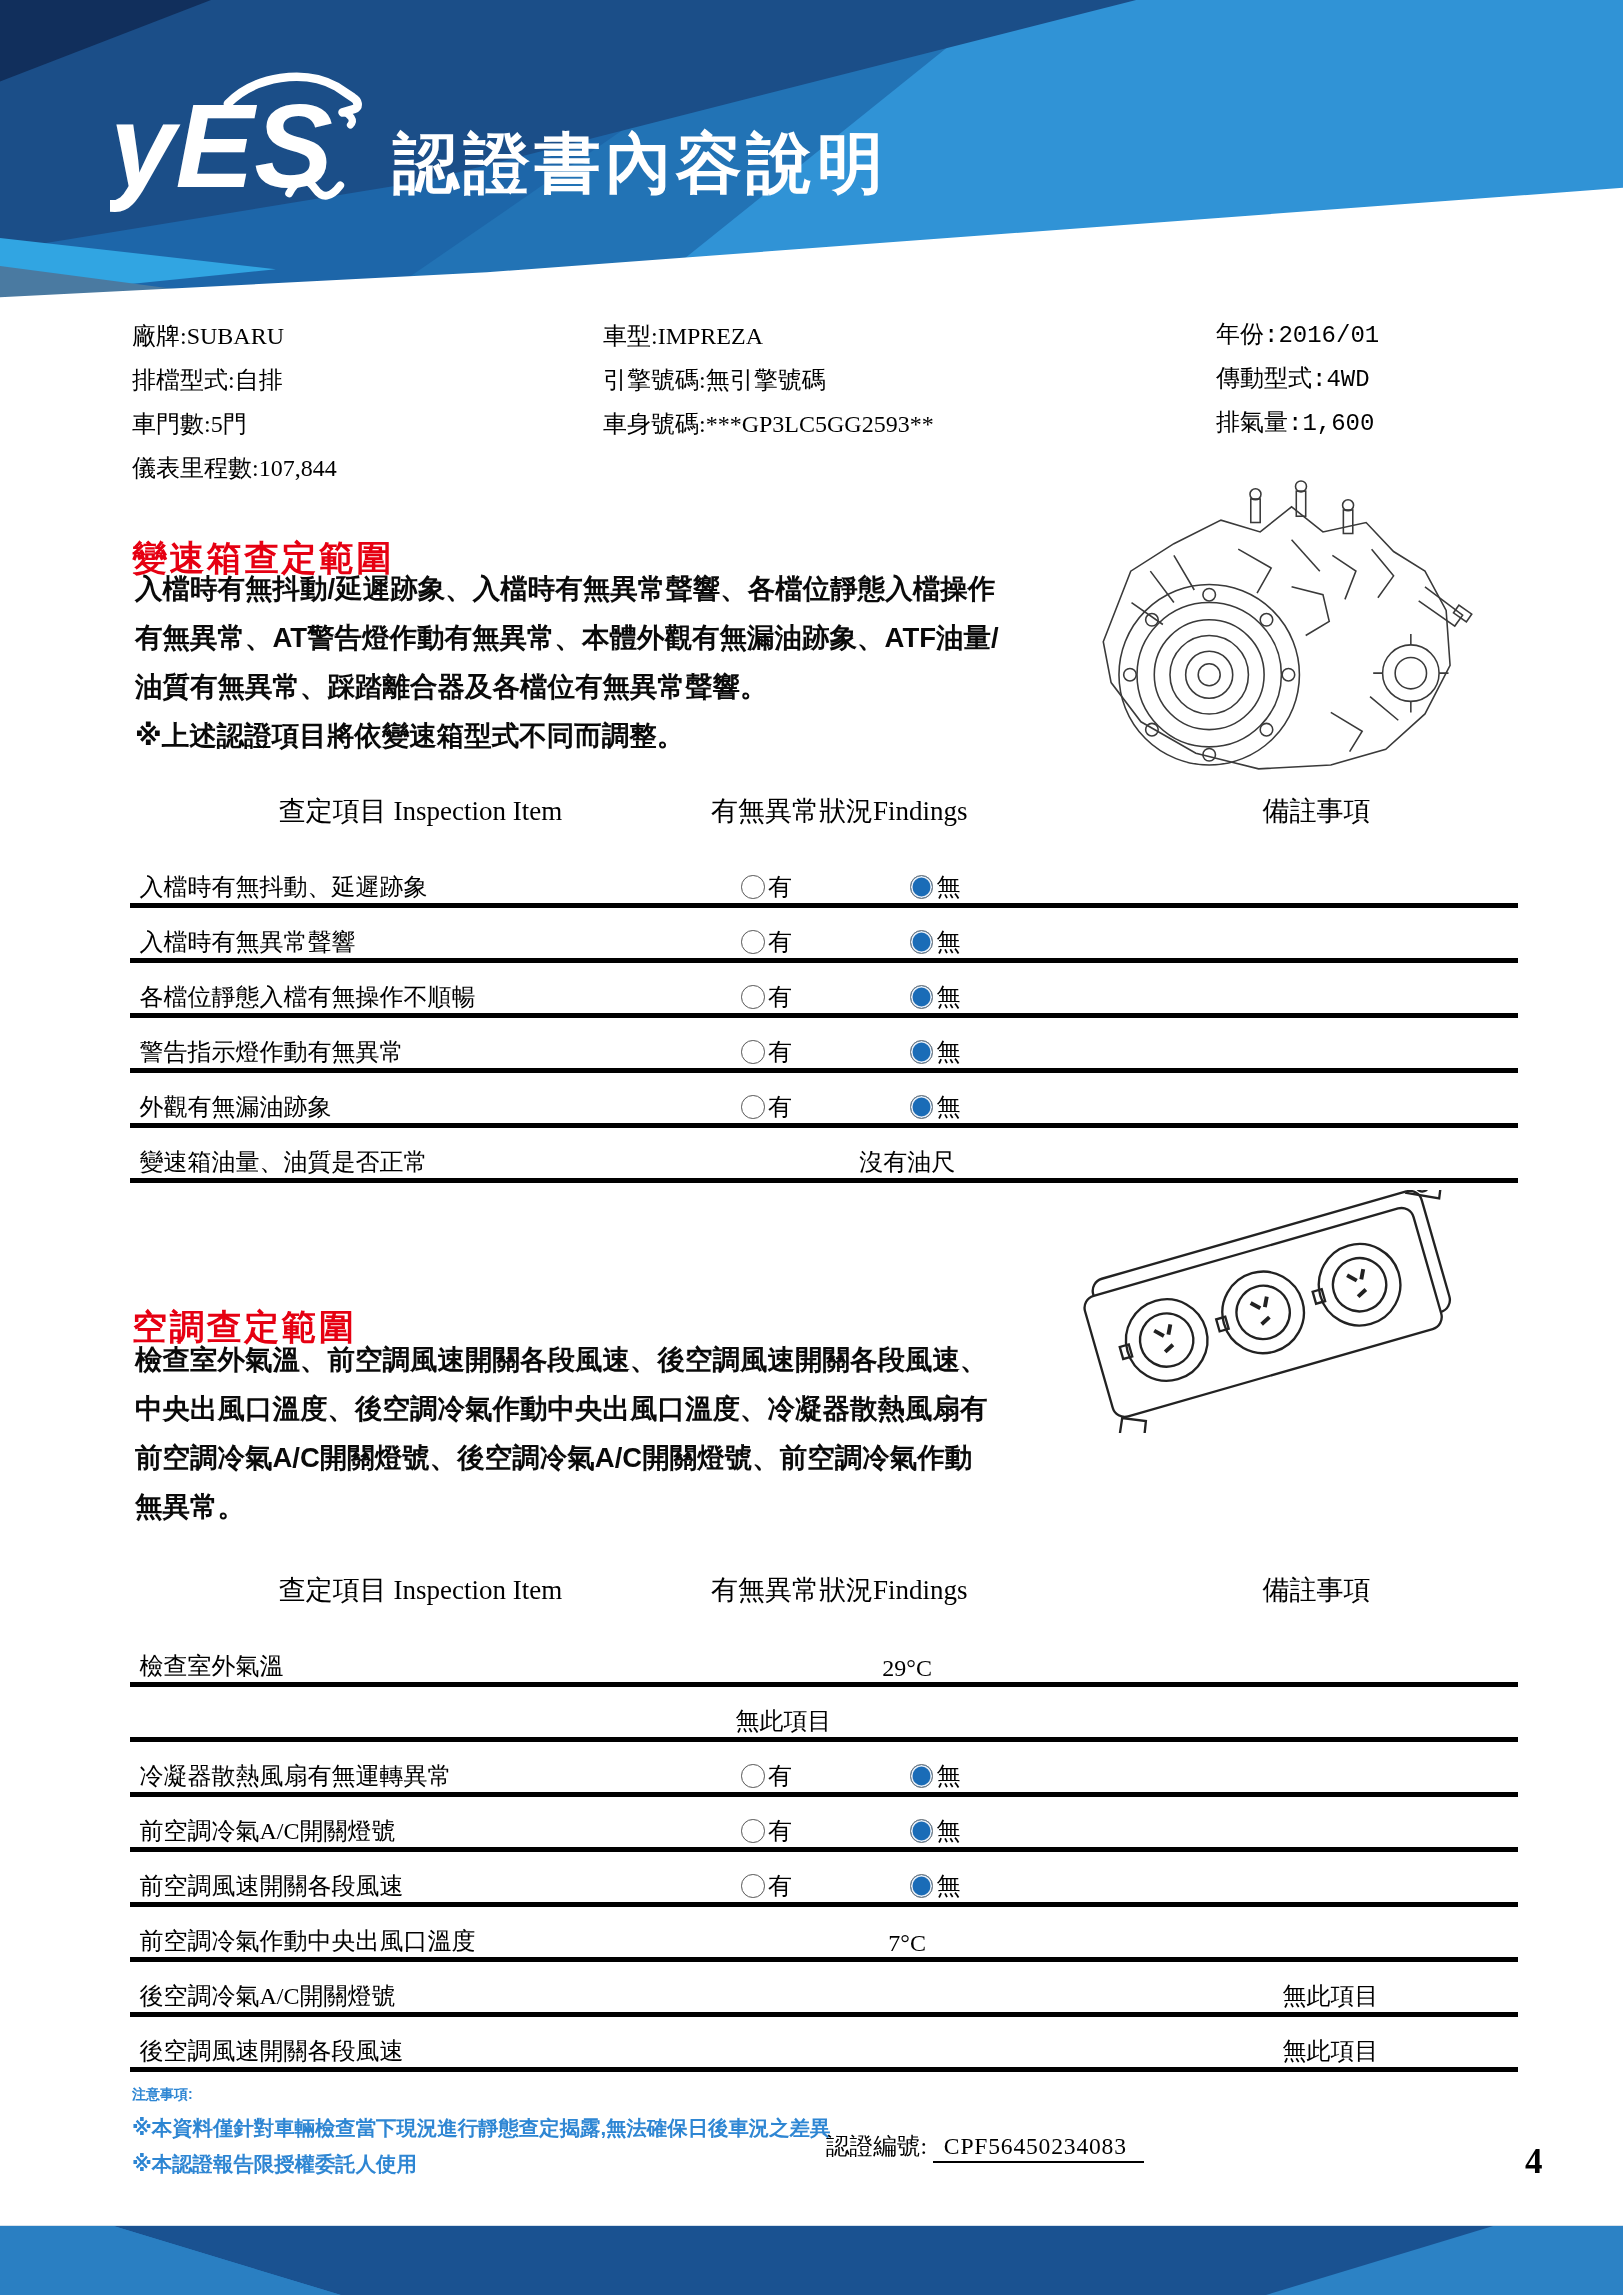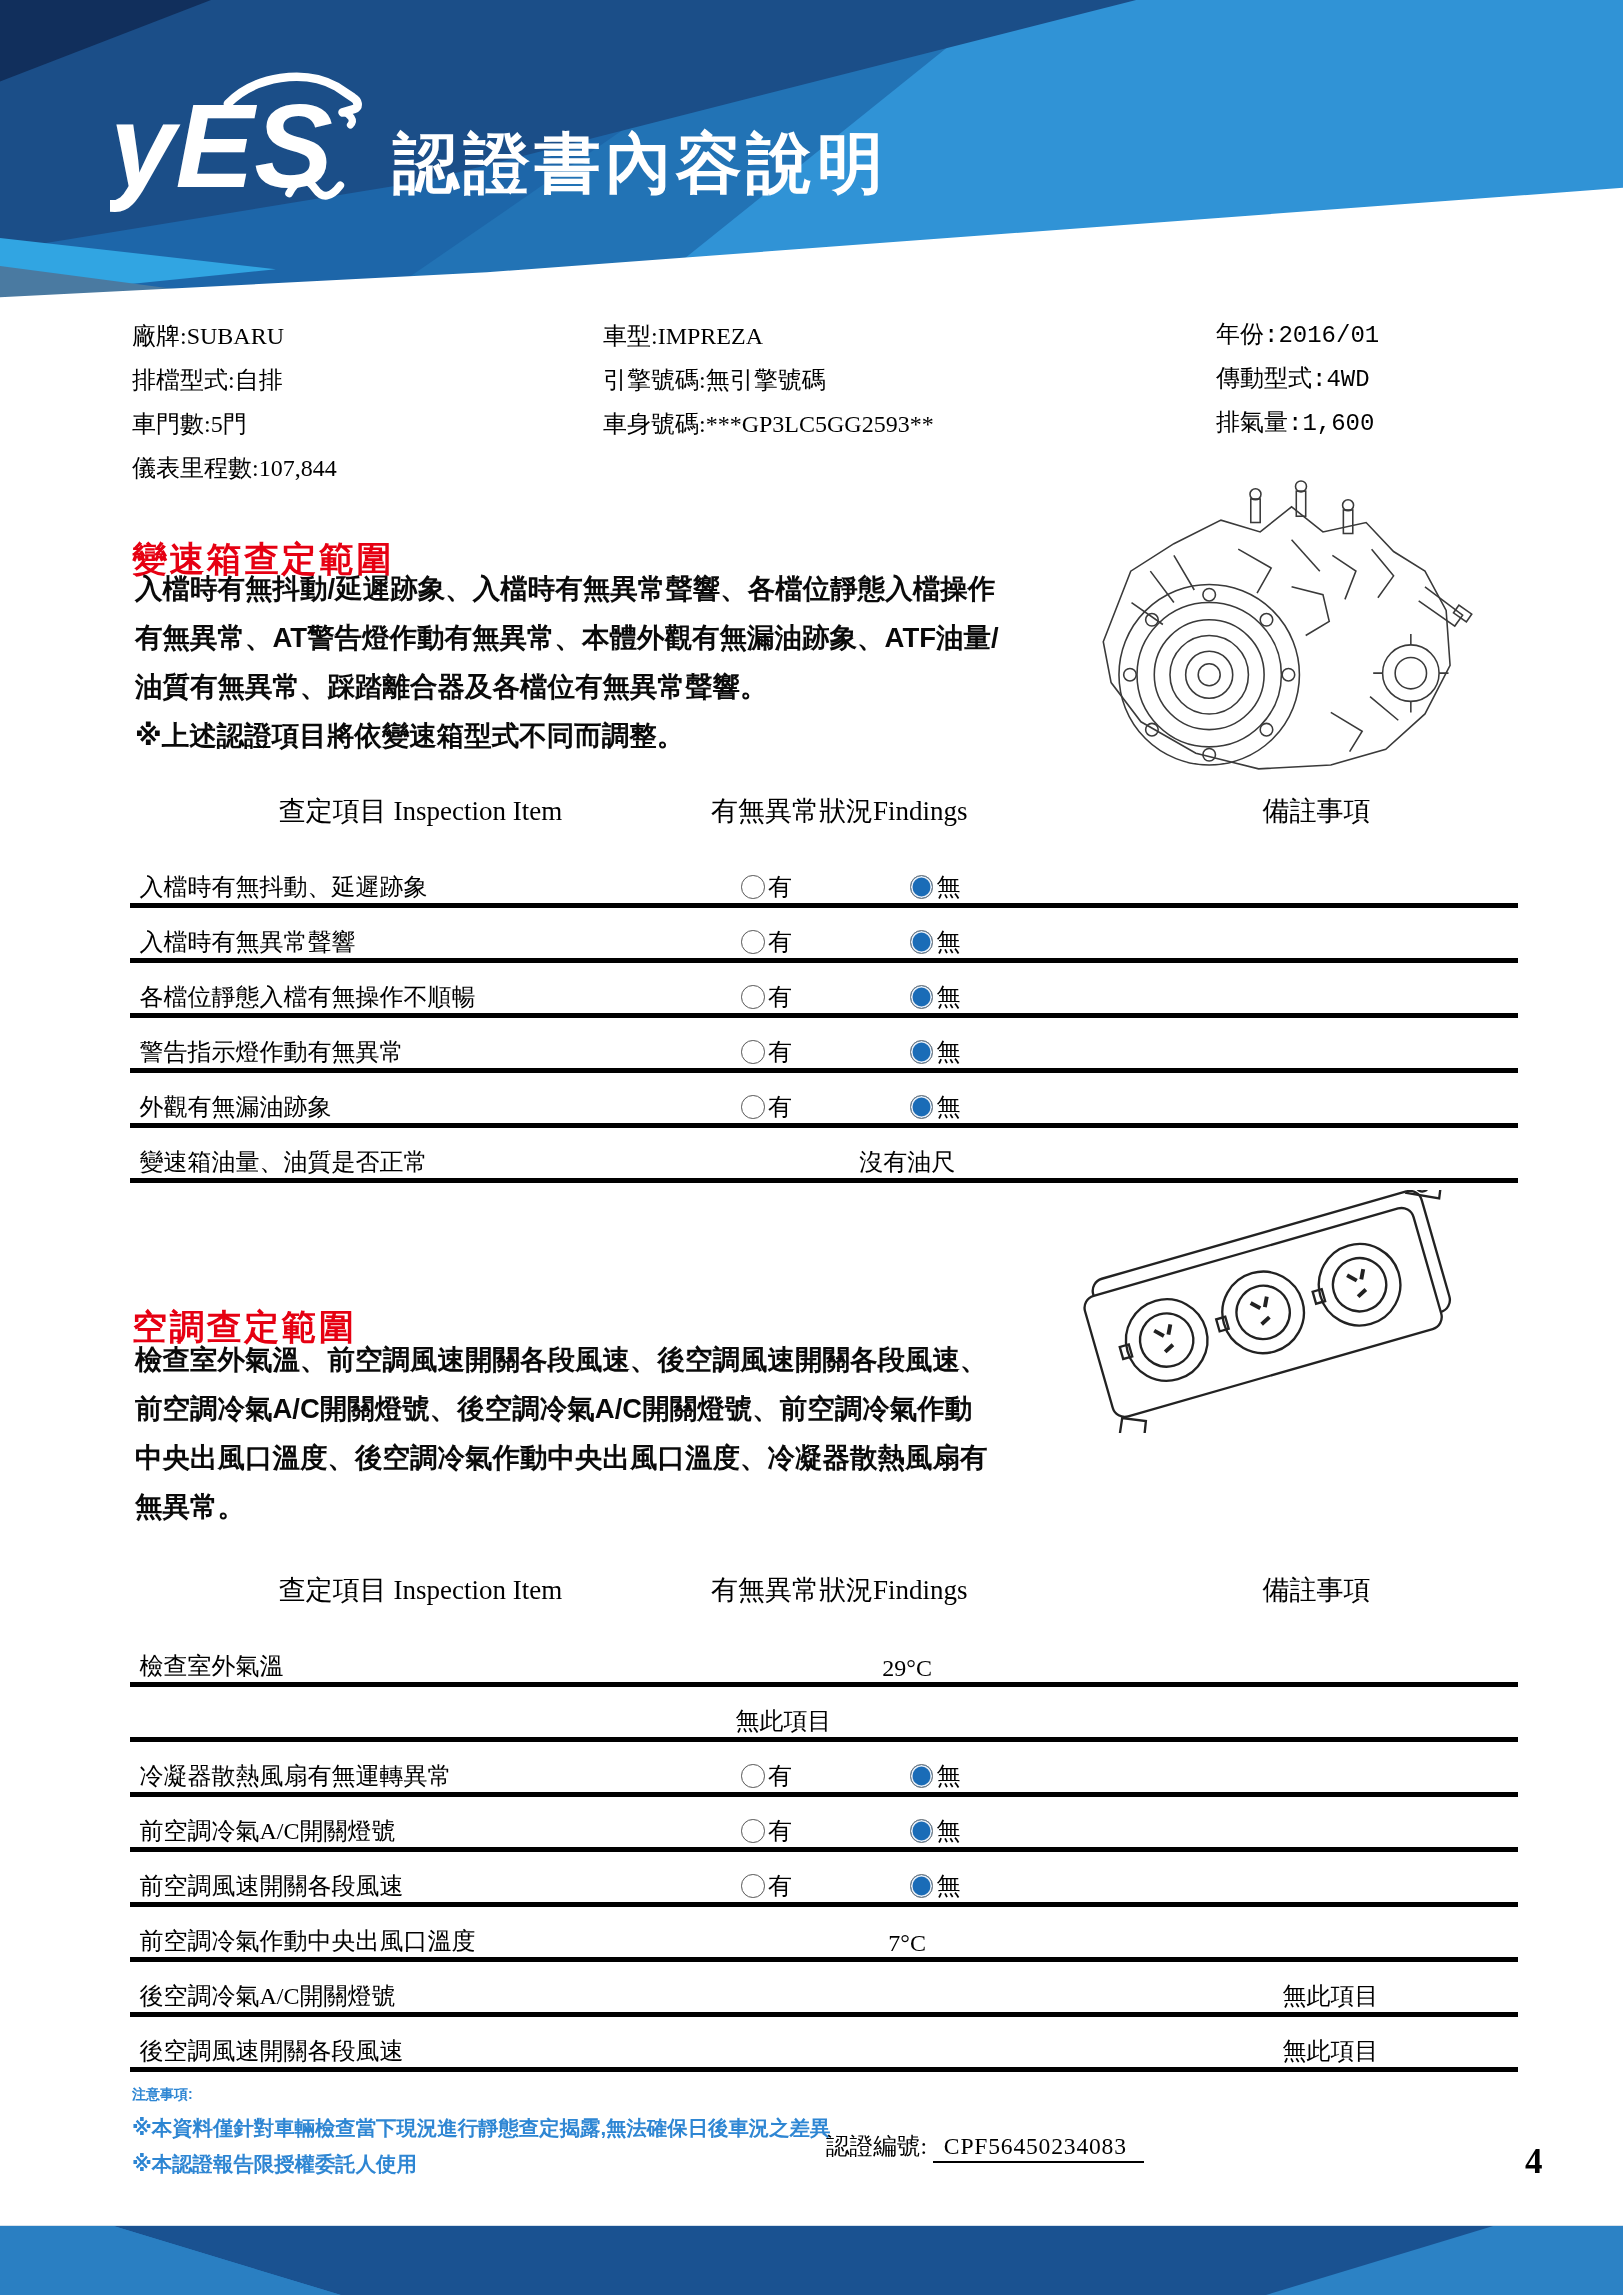--- a/index.html
+++ b/index.html
@@ -21,21 +21,21 @@
       font:700 66px/1 "Liberation Sans","DejaVu Sans",sans-serif;letter-spacing:4.7px;}
 
   
   .info{position:absolute;left:132px;top:314px;width:1429px;display:flex;
         font-size:24px;line-height:44px;}
   .info .col-1{width:471px;} .info .col-2{width:613px;} .info .col-3{flex:1;font-family:Liberation Mono, monospace;}
 
   
   .sec-title{position:absolute;left:132px;color:#e60012;
       font:700 35px/1 "Liberation Sans","DejaVu Sans",sans-serif;letter-spacing:2.4px;}
-  #title-trans{top:512px;} #title-ac{top:1280px;}
+  #title-trans{top:512px;font-family:Liberation Serif, serif;} #title-ac{top:1280px;}
   .sec-body{position:absolute;left:135px;width:1021px;color:#0a0a0a;
       font:700 27.5px/49px "Liberation Sans","DejaVu Sans",sans-serif;}
   #body-trans{top:564px;} #body-ac{top:1335px;}
 
   
   .art{position:absolute;}
   #trans-art{left:1056px;top:477px;width:428px;height:306px;}
   #ac-art{left:1044px;top:1190px;width:440px;height:243px;}
 
   
@@ -244,22 +244,22 @@
             <span>沒有油尺</span>
           </div>
           <div class="c-remark"></div>
         </div>
       </div>
   </div>
 
   <h2 class="sec-title" id="title-ac">空調查定範圍</h2>
   <div class="sec-body" id="body-ac">
     <div>檢查室外氣溫、前空調風速開關各段風速、後空調風速開關各段風速、</div>
+    <div>中央出風口溫度、後空調冷氣作動中央出風口溫度、冷凝器散熱風扇有</div>
     <div>前空調冷氣A/C開關燈號、後空調冷氣A/C開關燈號、前空調冷氣作動</div>
-    <div>中央出風口溫度、後空調冷氣作動中央出風口溫度、冷凝器散熱風扇有</div>
     <div>無異常。</div>
   </div>
 
   <svg class="art" id="ac-art" viewBox="0 0 560 310" fill="none" stroke="#222" stroke-width="3">
     <g transform="rotate(-16 280 160)">
       <rect x="78" y="58" width="436" height="160" rx="16" fill="#ffffff"></rect>
       <rect x="62" y="76" width="436" height="160" rx="16" fill="#ffffff"></rect>
       <circle cx="152" cy="156" r="52" fill="#ffffff"></circle>
         <circle cx="152" cy="156" r="34"></circle>
       <circle cx="280" cy="156" r="52" fill="#ffffff"></circle>

